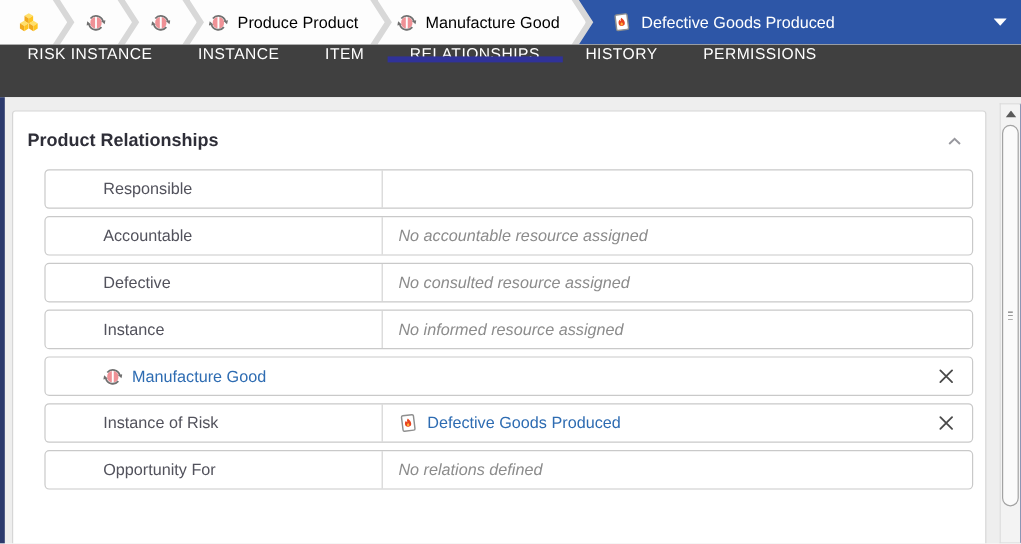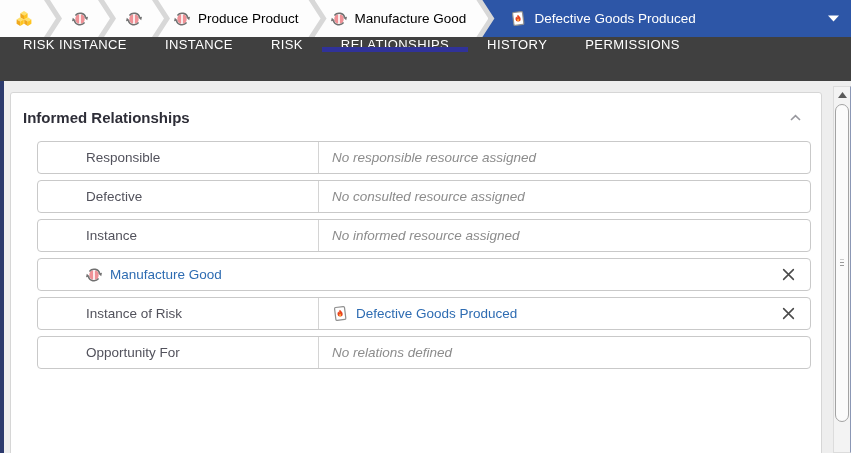--- a/index.html
+++ b/index.html
@@ -149,43 +149,46 @@
       <svg width="11" height="7" viewBox="0 0 11 7">
           <polygon points="0,0.5 11,0.5 5.5,6.5" fill="#ffffff"></polygon>
         </svg>
     </span>
   </button>
 </div>
 
 <nav class="tabbar" id="tabbar">
     <div class="tab">RISK INSTANCE</div>
     <div class="tab">INSTANCE</div>
-    <div class="tab">RISK</div>
+    <div class="tab">ITEM</div>
     <div class="tab active">RELATIONSHIPS</div>
     <div class="tab">HISTORY</div>
     <div class="tab">PERMISSIONS</div>
   </nav>
 
 <div class="content">
   <section class="card">
     <header class="card-head">
-      <h2 class="title">Informed Relationships</h2>
+      <h2 class="title">Product Relationships</h2>
       <button class="collapse">
         <span class="ic">
           <svg width="11" height="8" viewBox="0 0 11 8">
               <path d="M1 6 5.5 1.6 10 6" fill="none" stroke="#98989e" stroke-width="1.6"></path>
             </svg>
         </span>
       </button>
     </header>
     <div class="rows" id="rows">
         <div class="row">
           <div class="cell-label">Responsible</div>
-          <div class="cell-value">
-            <span class="empty">No responsible resource assigned</span>
+        </div>
+        <div class="row">
+          <div class="cell-label">Accountable</div>
+          <div class="cell-value">
+            <span class="empty">No accountable resource assigned</span>
           </div>
         </div>
         <div class="row">
           <div class="cell-label">Defective</div>
           <div class="cell-value">
             <span class="empty">No consulted resource assigned</span>
           </div>
         </div>
         <div class="row">
           <div class="cell-label">Instance</div>

